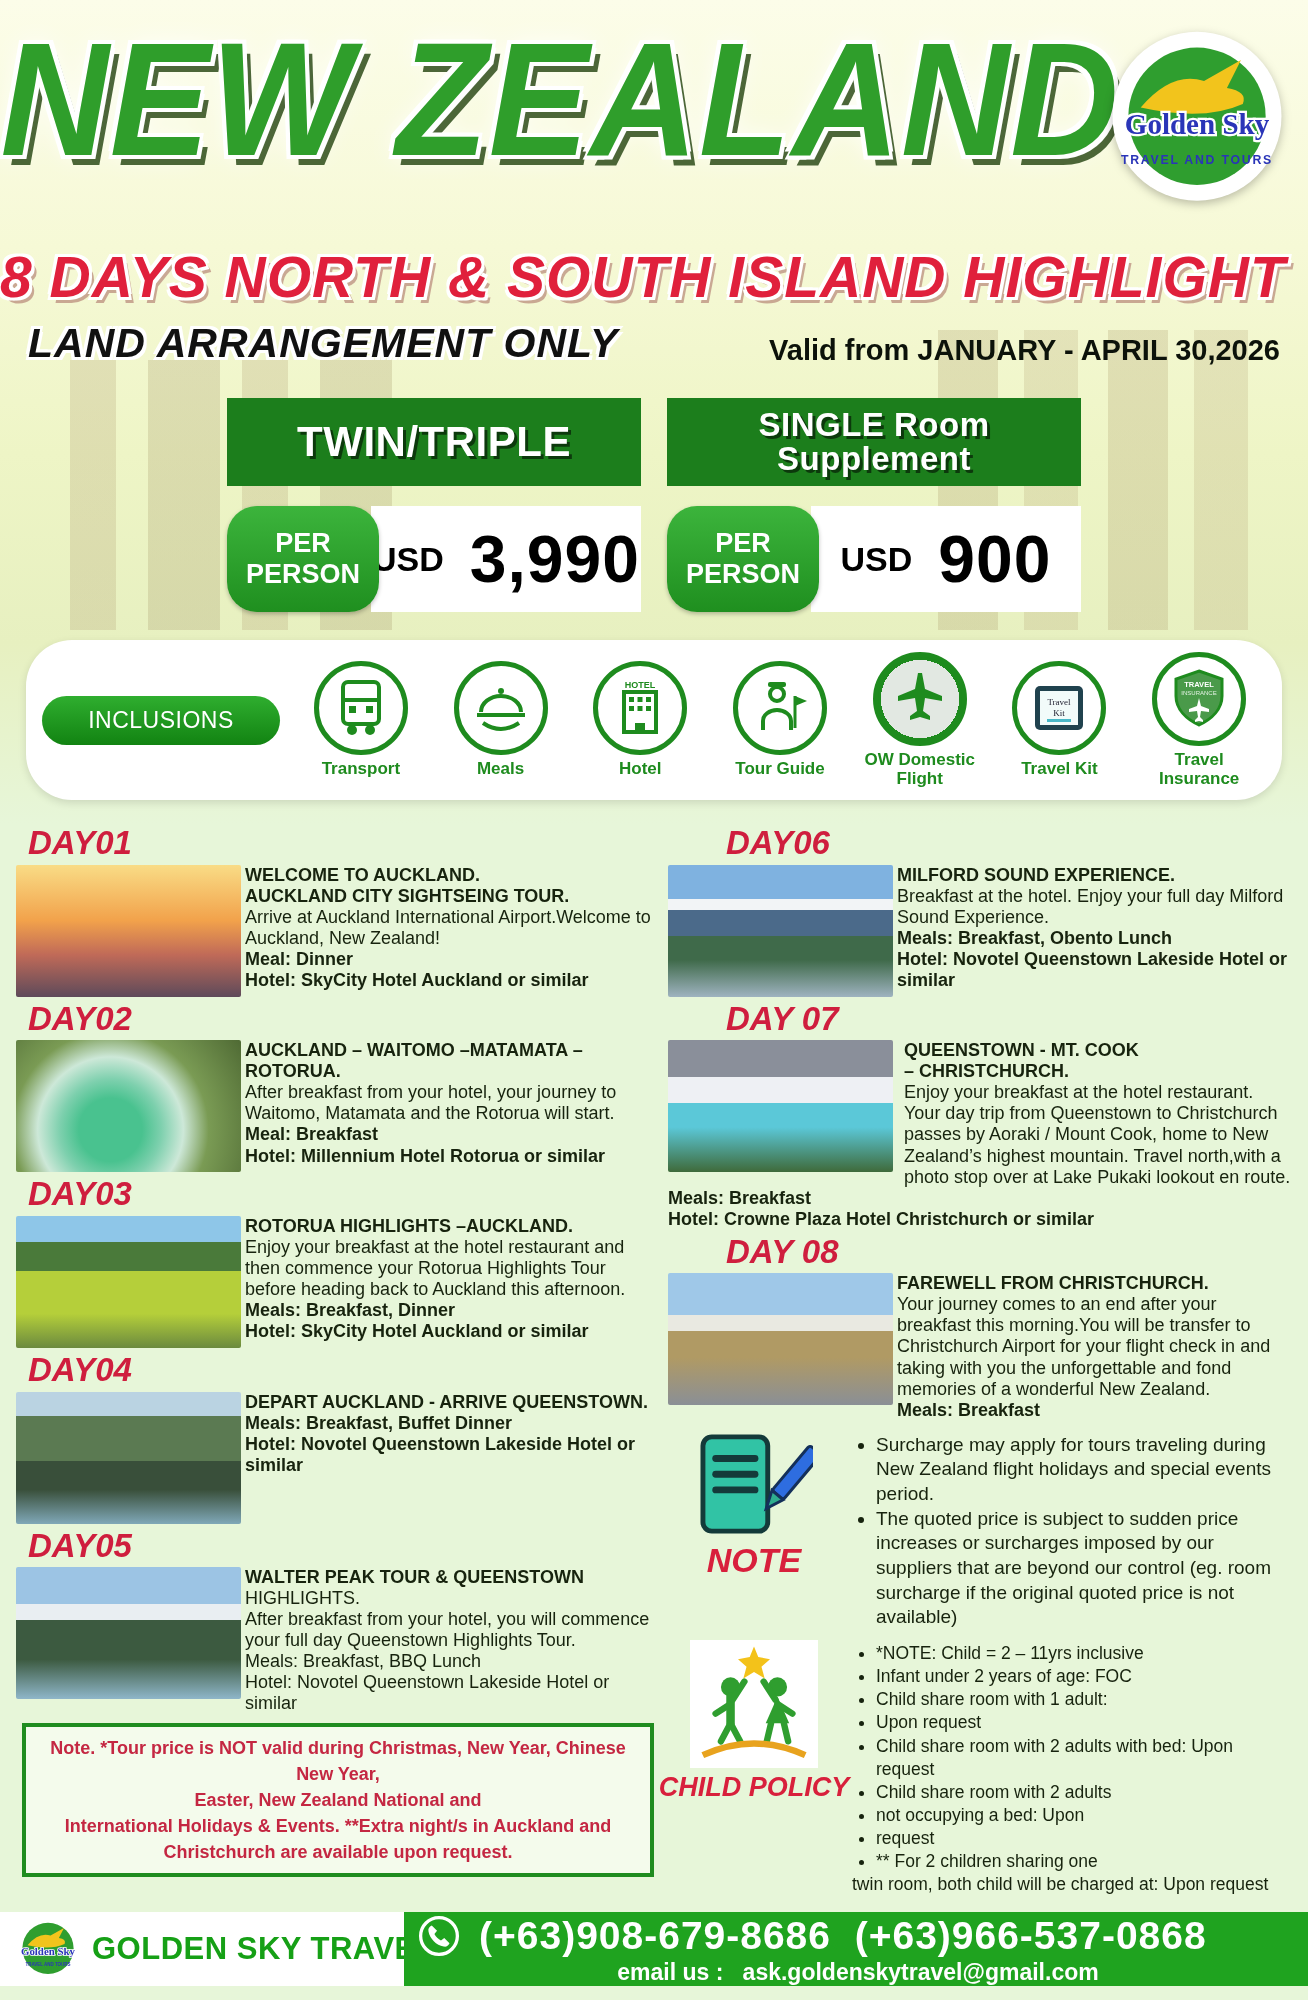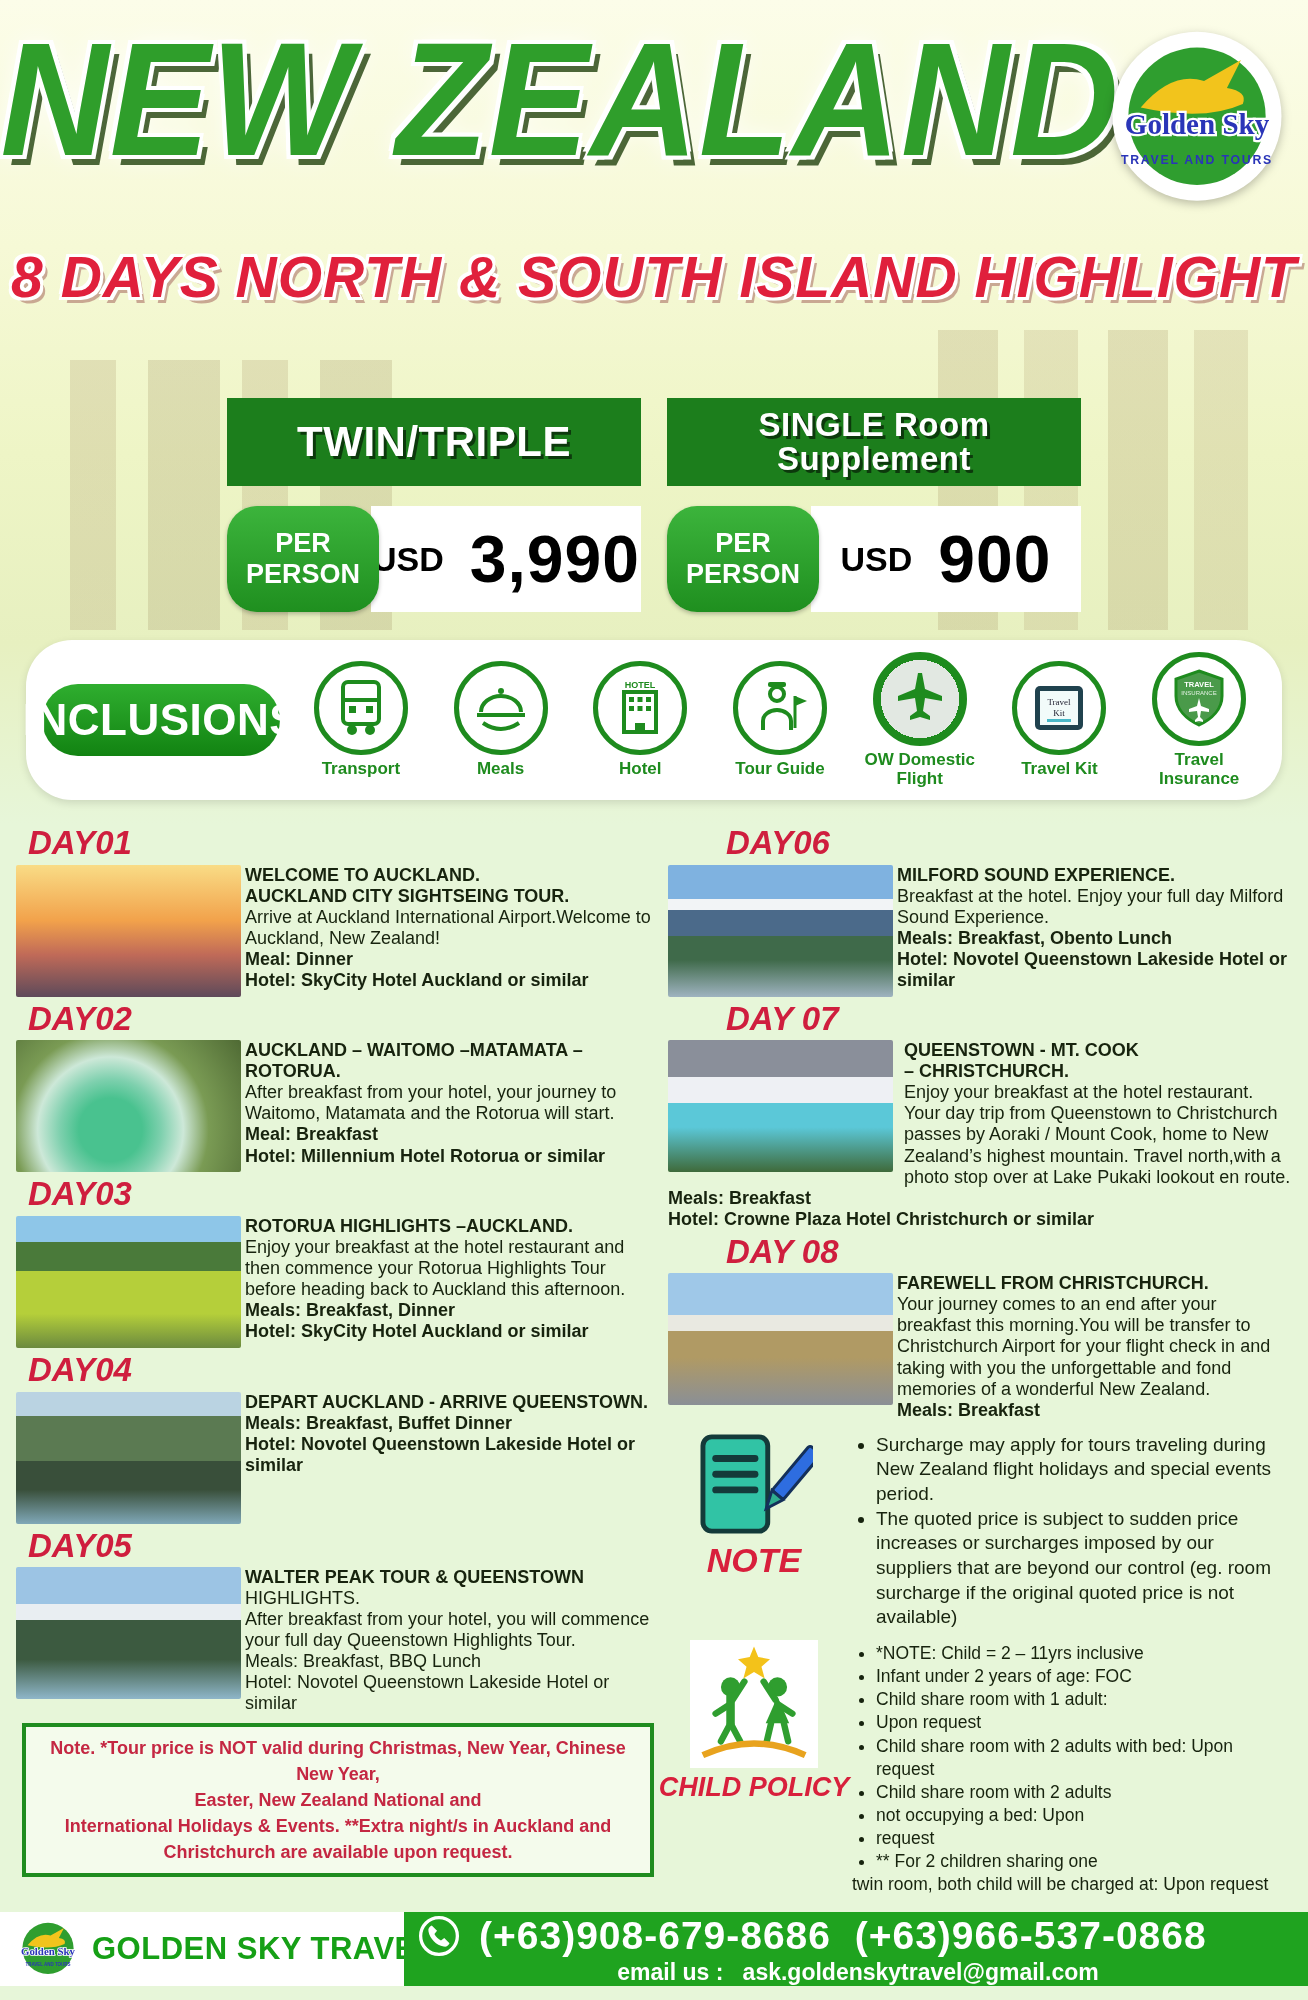--- a/index.html
+++ b/index.html
@@ -20,21 +20,21 @@
         background:repeating-linear-gradient(90deg,#b0a070 0 60px,transparent 60px 86px,#bcae80 86px 140px,transparent 140px 170px);}
   .title {
     position:absolute; top:6px; left:0; width:1120px; text-align:center;
     font-size:150px; font-weight:bold; font-style:italic; letter-spacing:1px;
     color:#2f9e2b; transform:scaleY(1.08); transform-origin:top;
     text-shadow:-4px -4px 0 #fff,4px -4px 0 #fff,-4px 4px 0 #fff,4px 4px 0 #fff,
                  8px 9px 0 rgba(45,75,25,.85),0 0 26px #fff;
     white-space:nowrap;
   }
   .subtitle {
-    position:absolute; top:244px; left:0; width:1308px; text-align:center;
+    position:absolute; top:244px; left:0; width:1308px; text-align:left;
     font-size:57px; font-weight:bold; font-style:italic; color:#e0203c; letter-spacing:1px;
     text-shadow:-3px -3px 0 #fff,3px -3px 0 #fff,-3px 3px 0 #fff,3px 3px 0 #fff,5px 6px 0 rgba(120,20,30,.35);
     white-space:nowrap;
   }
   .arr-row { position:absolute; top:320px; left:0; width:1308px; display:flex;
              justify-content:space-between; align-items:flex-start; padding:0 28px; box-sizing:border-box; }
   .arrangement {
     font-size:41px; font-weight:bold; font-style:italic; color:#111; letter-spacing:1px;
     text-shadow:-3px -3px 0 #fff,3px -3px 0 #fff,-3px 3px 0 #fff,3px 3px 0 #fff;
     white-space:nowrap;
@@ -64,22 +64,22 @@
   .price-box { flex:1; background:#fff; margin-left:-8px; display:flex; align-items:center; justify-content:center; gap:26px; }
   .cur { font-size:34px; font-weight:bold; color:#000; }
   .amt { font-size:66px; font-weight:bold; color:#000; letter-spacing:1px; }
   
   .inclusions {
     position:absolute; top:640px; left:26px; right:26px; height:160px; background:#fff;
     border-radius:46px; display:flex; align-items:center; padding:0 16px; box-sizing:border-box;
     box-shadow:0 3px 8px rgba(0,0,0,.12); gap:6px;
   }
   .inc-pill {
-    width:238px; height:72px; flex:none; border-radius:38px; margin-right:8px;
-    background:linear-gradient(180deg,#2fae2f,#128312); color:#fff; font-weight:bold; font-size:44px;
+    width:238px; height:49px; flex:none; border-radius:38px; margin-right:8px;
+    background:linear-gradient(180deg,#2fae2f,#128312); color:#fff; font-weight:normal; font-size:23px;
     display:flex; align-items:center; justify-content:center; letter-spacing:.5px;
   }
   .inc-item { flex:1; display:flex; flex-direction:column; align-items:center; }
   .inc-circle {
     width:94px; height:94px; border-radius:50%; border:5px solid #1e8b1e; background:#fff;
     display:flex; align-items:center; justify-content:center; box-sizing:border-box;
   }
   .inc-circle svg { width:64px; height:64px; }
   .inc-circle.filled { background:radial-gradient(circle,#e2e8e2 0 66%,#1e8b1e 66%); border-color:#1e8b1e; }
   .inc-label { margin-top:5px; font-size:17px; font-weight:bold; color:#1e8b1e; text-align:center; line-height:1.08; }
@@ -152,20 +152,24 @@
         <circle cx="50" cy="49" r="48" fill="#ffffff"></circle>
         <circle cx="50" cy="49" r="39" fill="#2f9e2f"></circle>
         <path d="M18 44q18-21 36-15l21-12-8 16q12 2 9 9-22 10-58 2z" fill="#f2c41c"></path>
         <text x="50" y="59" text-anchor="middle" font-family="Liberation Serif, serif" font-size="16.5" font-weight="bold" fill="#2a35b8" stroke="#ffffff" stroke-width="2.6" paint-order="stroke">Golden Sky</text>
         <text x="50" y="76" text-anchor="middle" font-family="Liberation Sans, sans-serif" font-size="7" font-weight="bold" fill="#2a35b8" letter-spacing="1">TRAVEL AND TOURS</text>
       </svg>
     </div>
 
     <div class="subtitle">8 DAYS NORTH &amp; SOUTH ISLAND HIGHLIGHT</div>
 
+    <div class="arr-row">
+      <div class="arrangement">LAND ARRANGEMENT ONLY</div>
+      <div class="validity">Valid from JANUARY - APRIL 30,2026</div>
+    </div>
 
     <div class="pricing">
       <div class="price-col">
         <div class="price-head">TWIN/TRIPLE</div>
         <div class="price-row">
           <div class="per-pill">PER
 PERSON</div>
           <div class="price-box">
             <span class="cur">USD</span>
             <span class="amt">3,990</span>

